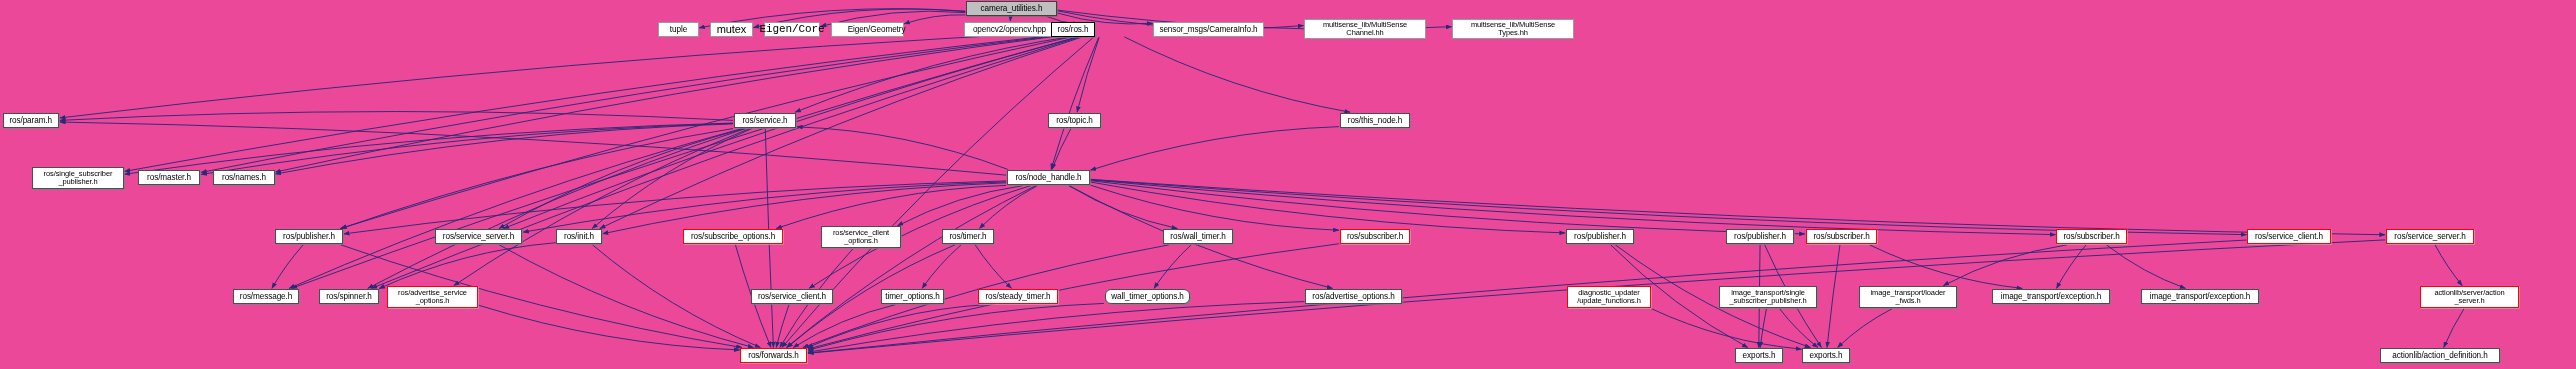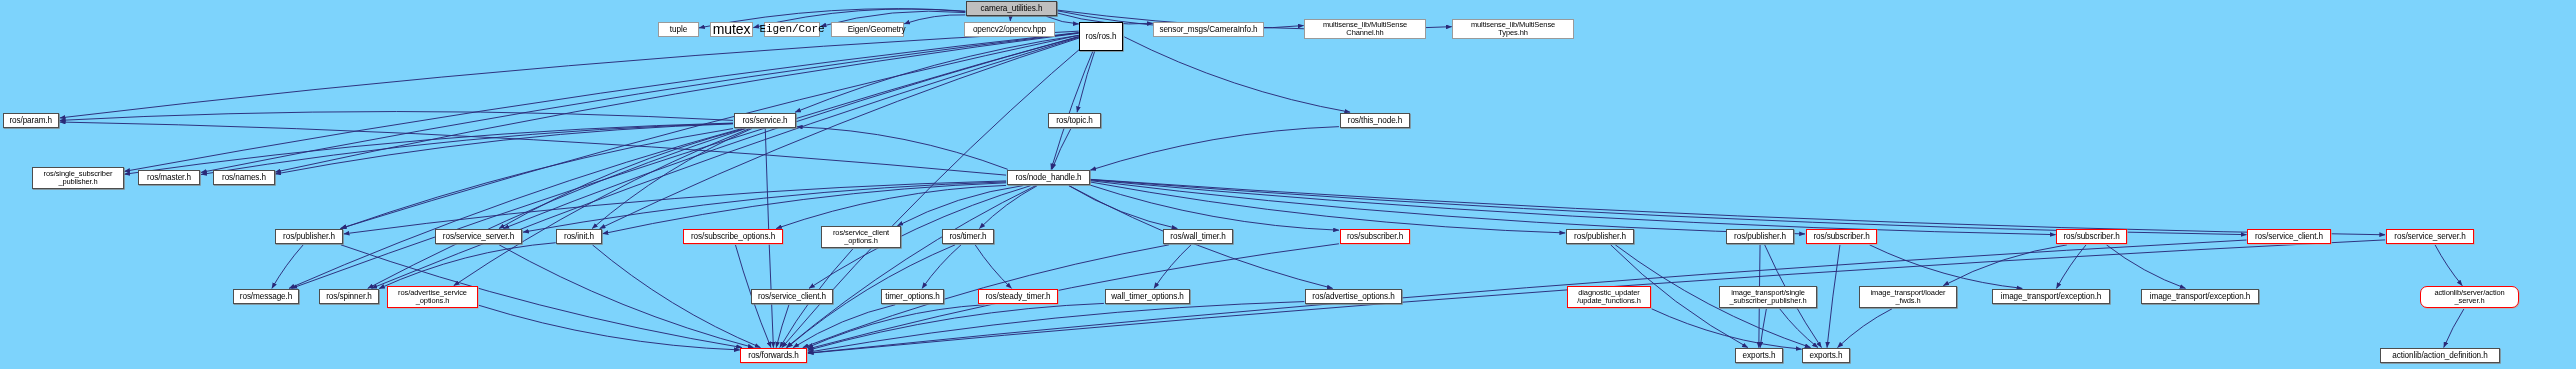--- a/index.html
+++ b/index.html
@@ -1,17 +1,17 @@
 <!DOCTYPE html>
 <html style="font-size:11px"><head>
 <meta charset="utf-8">
 <title>camera_utilities.h include dependency graph</title>
 <style>
   html,body{margin:0;padding:0;background:#ffffff;}
-  #graph{position:relative;width:2576px;height:370px;background:#7dd3fc;
+  #graph{position:relative;width:2576px;height:370px;background:#ec4899;
          font-family:"Liberation Sans","DejaVu Sans",sans-serif;overflow:hidden;}
   #edges{position:absolute;left:0;top:0;width:2576px;height:370px;}
   .node{position:absolute;box-sizing:border-box;display:flex;align-items:center;
         justify-content:center;text-align:center;background:#ffffff;
         border:0.7px solid #808080;color:#000000;line-height:1.12;
         white-space:pre-line;padding:0 2px;letter-spacing:-0.1px;}
   .node.gray{border:0.7px solid #9a9a9a;}
   .node.dark{border:0.7px solid #4d4d4d;box-shadow:0.7px 0.7px 0 0 #808080;}
   .node.red{border:0.7px solid #ff0000;box-shadow:0.7px 0.7px 0 0 #b0b0b0;}
   .node.root{background:#bfbfbf;border:0.7px solid #404040;box-shadow:0.7px 0.7px 0 0 #707070;}
@@ -116,25 +116,25 @@
         <path d="M2600.2,454.0 Q2594.8,482.4 2591.0,511.0" fill="none" stroke="#2a2a78" stroke-width="1.4" marker-end="url(#arrow)"></path>
         <path d="M2619.8,454.0 Q2644.4,486.1 2676.1,511.0" fill="none" stroke="#2a2a78" stroke-width="1.4" marker-end="url(#arrow)"></path>
         <path d="M2785.1,454.0 Q2740.8,476.6 2704.9,511.0" fill="none" stroke="#2a2a78" stroke-width="1.4" marker-end="url(#arrow)"></path>
         <path d="M3627.1,454.0 Q3609.8,481.3 3597.3,511.0" fill="none" stroke="#2a2a78" stroke-width="1.4" marker-end="url(#arrow)"></path>
         <path d="M2431.0,453.9 Q2536.3,502.8 2652.0,513.3" fill="none" stroke="#2a2a78" stroke-width="1.4" marker-end="url(#arrow)"></path>
       </g>
   </svg>
   <div id="node-layer">
       <div class="node root" style="left: 966px; top: 0.7px; width: 91px; height: 15px; font-size: 8.2px;">camera_utilities.h</div>
       <div class="node gray" style="left: 658px; top: 22px; width: 41px; height: 15px; font-size: 8.2px;">tuple</div>
-      <div class="node gray" style="left: 710px; top: 22px; width: 43px; height: 15px; font-size: 14px;">mutex</div>
+      <div class="node gray" style="left: 710px; top: 22px; width: 43px; height: 15px; font-size: 11px;">mutex</div>
       <div class="node gray" style="left: 764px; top: 22px; width: 56px; height: 15px; font-size: 11px; font-family: Liberation Mono, monospace;">Eigen/Core</div>
       <div class="node gray" style="left: 831px; top: 22px; width: 73px; height: 15px; font-size: 8.2px; padding-left: 20px;">Eigen/Geometry</div>
       <div class="node gray" style="left: 964px; top: 22px; width: 91px; height: 15px; font-size: 8.2px;">opencv2/opencv.hpp</div>
-      <div class="node black" style="left: 1079px; top: 22px; width: 44px; height: 29px; font-size: 8.2px;">ros/ros.h</div>
+      <div class="node black" style="left: 1051px; top: 22px; width: 44px; height: 15px; font-size: 8.2px;">ros/ros.h</div>
       <div class="node gray" style="left: 1153px; top: 22px; width: 111px; height: 15px; font-size: 8.2px;">sensor_msgs/CameraInfo.h</div>
       <div class="node gray" style="left: 1304px; top: 19px; width: 122px; height: 20.4px; font-size: 7.5px;">multisense_lib/MultiSense
 Channel.hh</div>
       <div class="node gray" style="left: 1452px; top: 19px; width: 122px; height: 20.4px; font-size: 7.5px;">multisense_lib/MultiSense
 Types.hh</div>
       <div class="node dark" style="left: 2.7px; top: 113px; width: 56px; height: 15px; font-size: 8.2px;">ros/param.h</div>
       <div class="node dark" style="left: 734px; top: 113px; width: 62px; height: 15px; font-size: 8.2px;">ros/service.h</div>
       <div class="node dark" style="left: 1048px; top: 113px; width: 53px; height: 15px; font-size: 8.2px;">ros/topic.h</div>
       <div class="node dark" style="left: 1340px; top: 113px; width: 70px; height: 15px; font-size: 8.2px;">ros/this_node.h</div>
       <div class="node dark" style="left: 32px; top: 167px; width: 92px; height: 22px; font-size: 7.5px;">ros/single_subscriber
@@ -157,31 +157,31 @@
       <div class="node red" style="left: 2056px; top: 229px; width: 71px; height: 15px; font-size: 8.2px;">ros/subscriber.h</div>
       <div class="node red" style="left: 2247px; top: 229px; width: 84px; height: 15px; font-size: 8.2px;">ros/service_client.h</div>
       <div class="node red" style="left: 2386px; top: 229px; width: 88px; height: 15px; font-size: 8.2px;">ros/service_server.h</div>
       <div class="node dark" style="left: 233px; top: 289px; width: 66px; height: 15px; font-size: 8.2px;">ros/message.h</div>
       <div class="node dark" style="left: 319px; top: 289px; width: 60px; height: 15px; font-size: 8.2px;">ros/spinner.h</div>
       <div class="node red" style="left: 387px; top: 286px; width: 91px; height: 22px; font-size: 7.5px;">ros/advertise_service
 _options.h</div>
       <div class="node dark" style="left: 751px; top: 289px; width: 82px; height: 15px; font-size: 8.2px;">ros/service_client.h</div>
       <div class="node dark" style="left: 881px; top: 289px; width: 63px; height: 15px; font-size: 8.2px;">timer_options.h</div>
       <div class="node red" style="left: 978px; top: 289px; width: 80px; height: 15px; font-size: 8.2px;">ros/steady_timer.h</div>
-      <div class="node dark" style="left: 1105px; top: 289px; width: 85px; height: 15px; font-size: 8.2px;">wall_timer_options.h</div>
+      <div class="node dark" style="left: 1105px; top: 289px; width: 85px; height: 15px; font-size: 8.2px; border-radius: 6px;">wall_timer_options.h</div>
       <div class="node dark" style="left: 1305px; top: 289px; width: 97px; height: 15px; font-size: 8.2px;">ros/advertise_options.h</div>
       <div class="node red" style="left: 1567px; top: 286px; width: 84px; height: 22px; font-size: 7.5px;">diagnostic_updater
 /update_functions.h</div>
       <div class="node dark" style="left: 1719px; top: 286px; width: 98px; height: 22px; font-size: 7.5px;">image_transport/single
 _subscriber_publisher.h</div>
       <div class="node dark" style="left: 1859px; top: 286px; width: 98px; height: 22px; font-size: 7.5px;">image_transport/loader
 _fwds.h</div>
       <div class="node dark" style="left: 1992px; top: 289px; width: 118px; height: 15px; font-size: 8.2px;">image_transport/exception.h</div>
       <div class="node dark" style="left: 2141px; top: 289px; width: 118px; height: 15px; font-size: 8.2px;">image_transport/exception.h</div>
-      <div class="node red" style="left: 2420px; top: 286px; width: 99px; height: 22px; font-size: 7.5px; border-radius: 7px;">actionlib/server/action
+      <div class="node red" style="left: 2420px; top: 286px; width: 99px; height: 22px; font-size: 7.5px;">actionlib/server/action
 _server.h</div>
       <div class="node red" style="left: 740px; top: 348px; width: 67px; height: 15px; font-size: 8.2px; text-align: center;">ros/forwards.h</div>
       <div class="node dark" style="left: 1735px; top: 348px; width: 48px; height: 15px; font-size: 8.2px;">exports.h</div>
       <div class="node dark" style="left: 1802px; top: 348px; width: 48px; height: 15px; font-size: 8.2px;">exports.h</div>
       <div class="node dark" style="left: 2380px; top: 348px; width: 120px; height: 15px; font-size: 8.2px;">actionlib/action_definition.h</div>
     </div>
 </div>
 
 
 </body></html>

